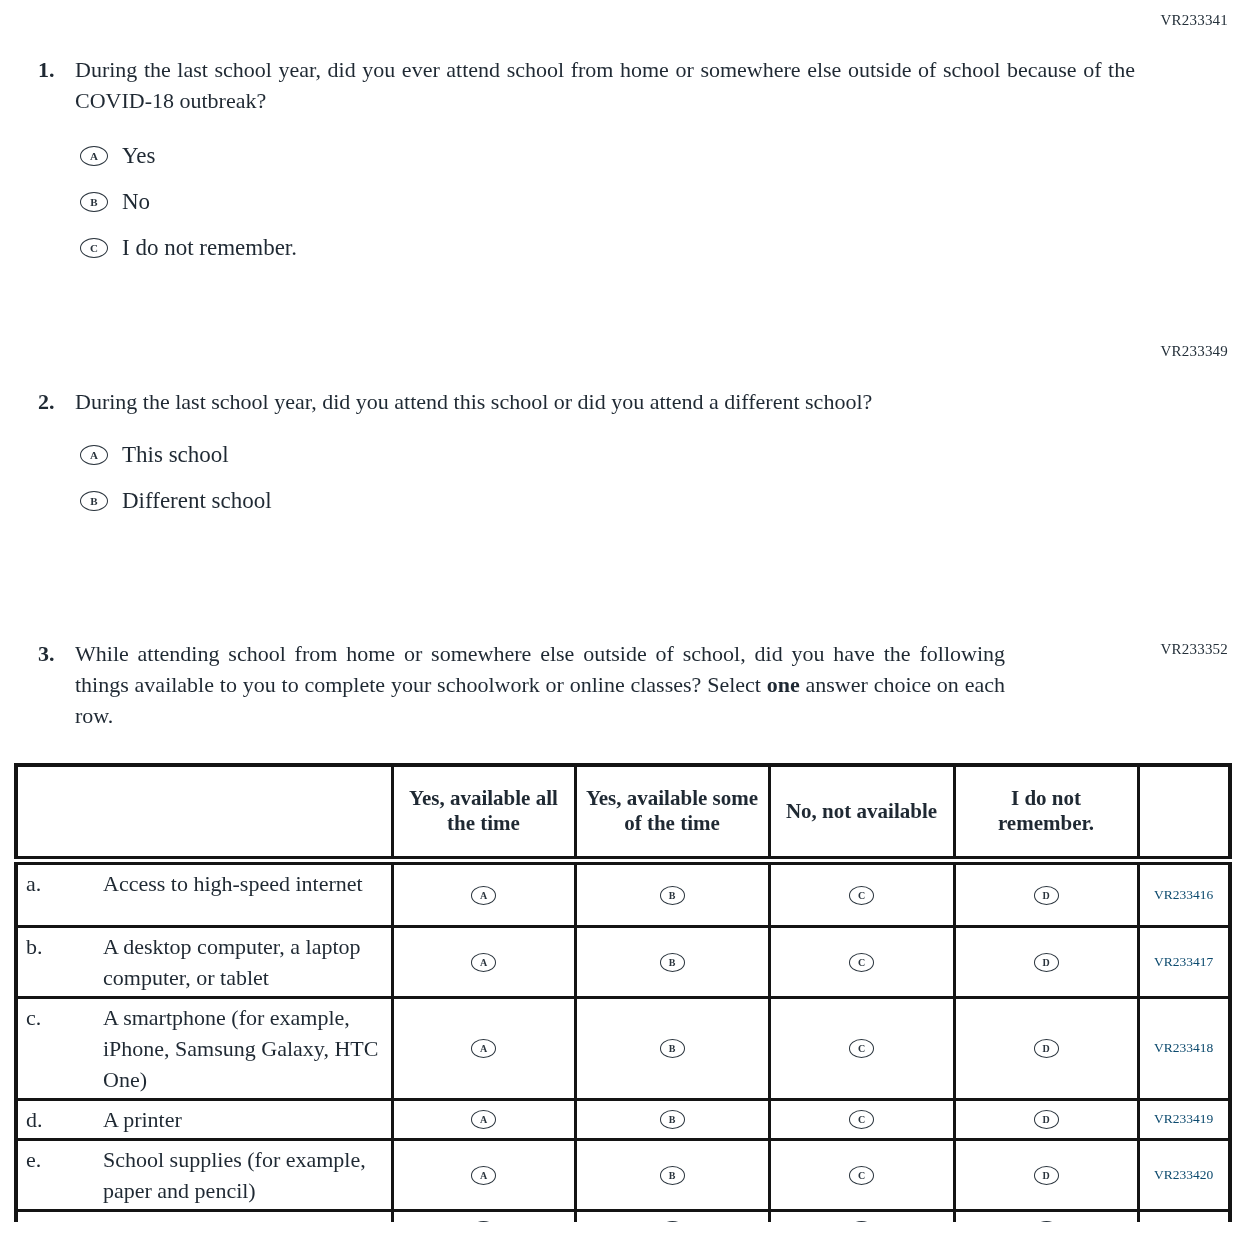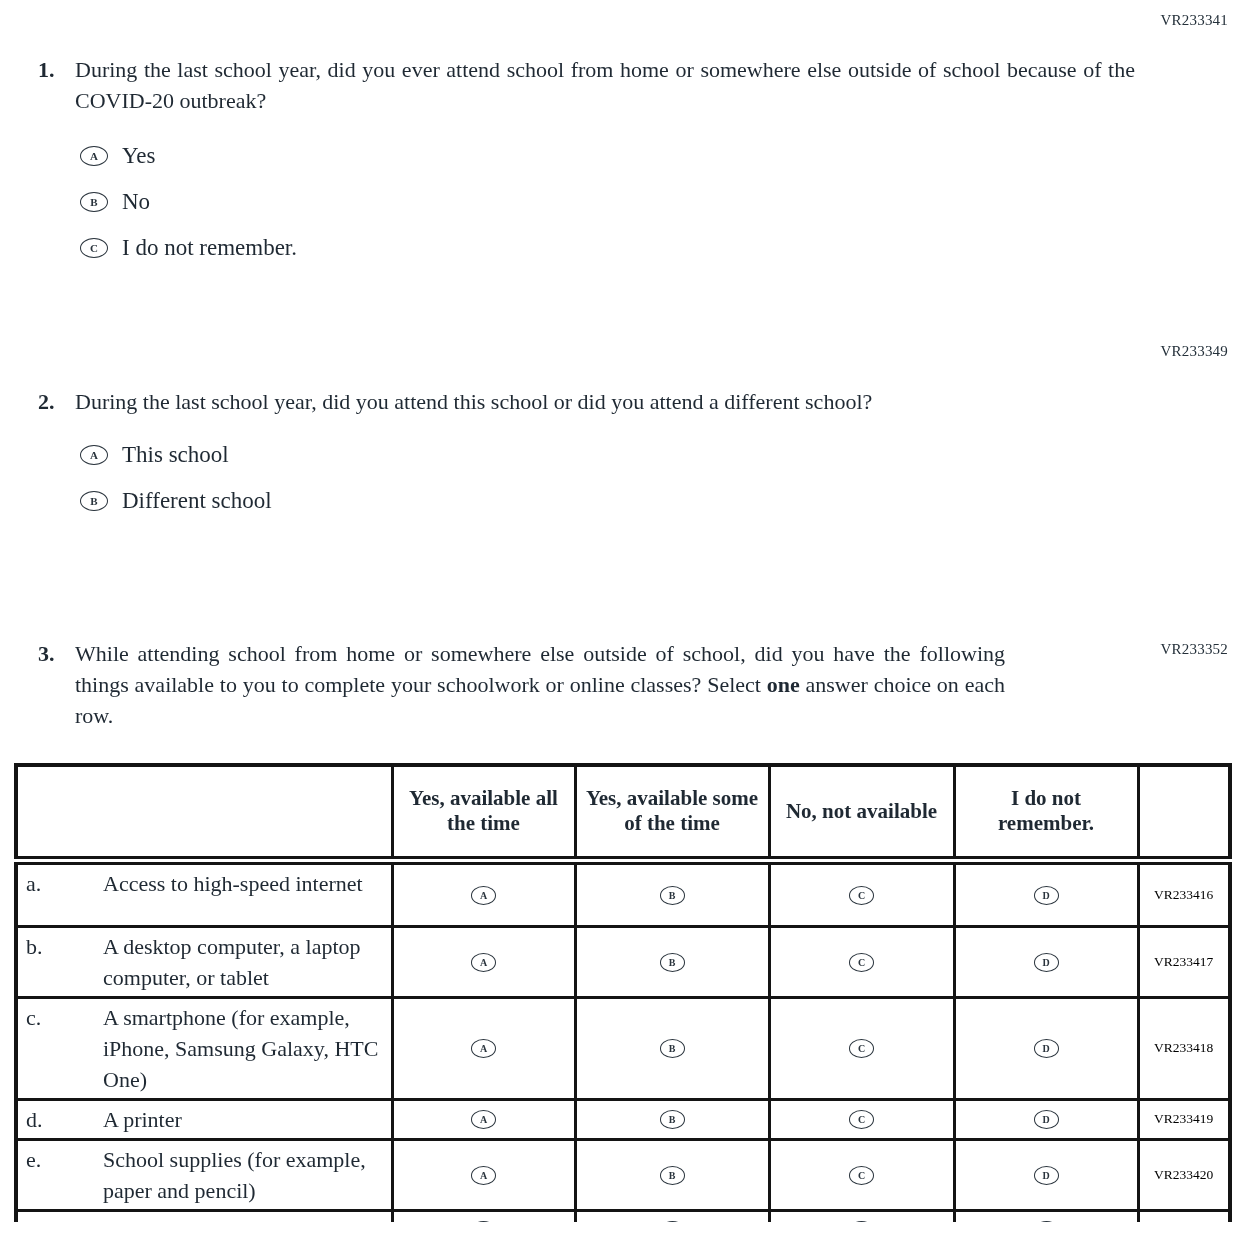--- a/index.html
+++ b/index.html
@@ -80,42 +80,42 @@
   .item-letter {
     flex:0 0 33px; font-size:22px; line-height:31px; padding-left:4px;
   }
   .item-label {
     font-size:22px; line-height:31px; max-width:285px;margin-left:48px;
   }
   td.bubble-cell { text-align:center; vertical-align:middle; }
   td.bubble-cell .bubble { width:25px; height:19px; flex-basis:25px; font-size:10px; }
   td.vr-cell {
     text-align:center; vertical-align:middle;
-    font-size:13.5px; color:#000000; padding:0 2px;
+    font-size:13.5px; color:#0c4a6e; padding:0 2px;
   }
   tr.r-a { height:66px; }
   tr.r-b { height:67px; }
   tr.r-c { height:98px; }
   tr.r-d { height:33px; }
   tr.r-e { height:71px; }
   tr.r-f { height:37px; }
 </style>
 </head>
 <body>
 
 <div class="page">
 
   <span class="vr-code vr-top-1">VR233341</span>
   <span class="vr-code vr-top-2">VR233349</span>
   <span class="vr-code vr-top-3">VR233352</span>
 
   <div class="question q1">
     <div class="q-head">
       <span class="q-num">1.</span>
-      <div class="q-text">During the last school year, did you ever attend school from home or somewhere else outside of school because of the COVID-20 outbreak?</div>
+      <div class="q-text">During the last school year, did you ever attend school from home or somewhere else outside of school because of the COVID-18 outbreak?</div>
     </div>
     <div class="options">
       <div class="opt-row">
         <span class="bubble">A</span>
         <span class="opt-label">Yes</span>
       </div>
       <div class="opt-row">
         <span class="bubble">B</span>
         <span class="opt-label">No</span>
       </div>

